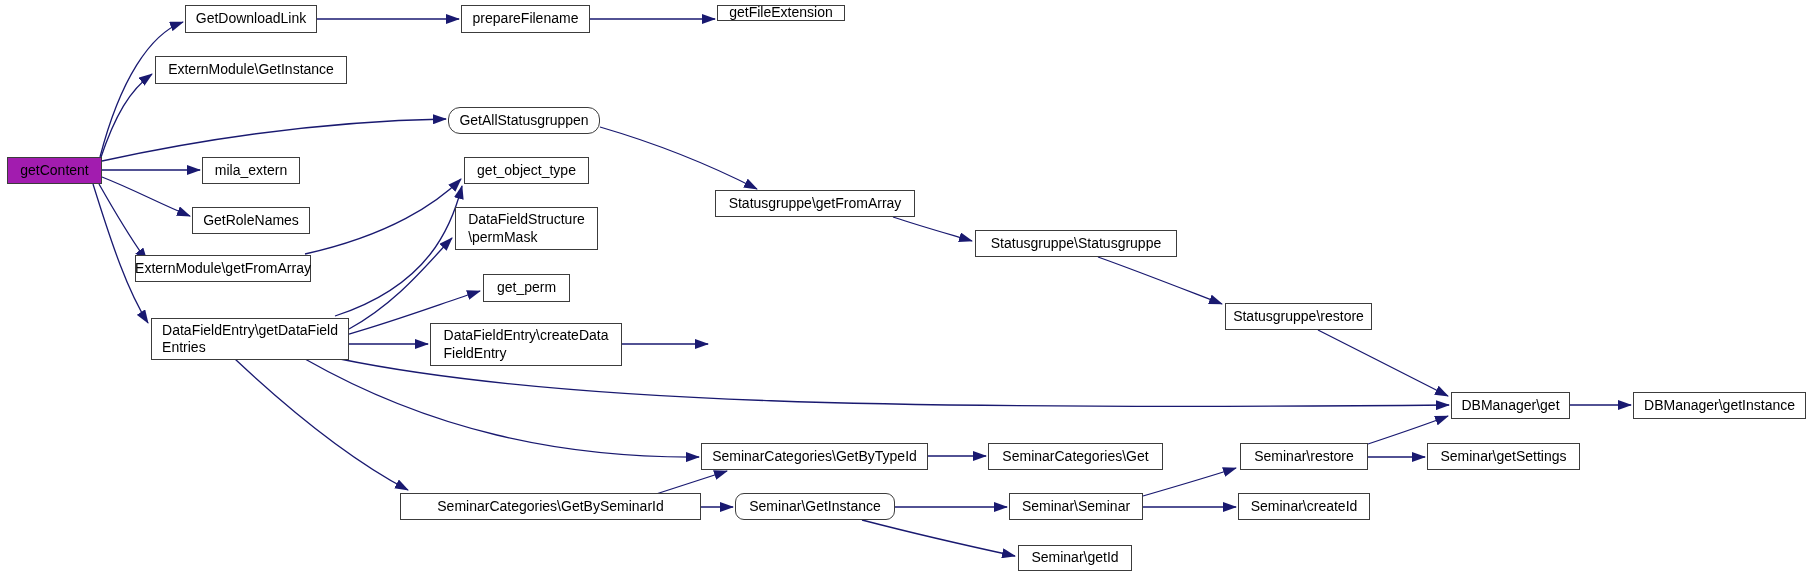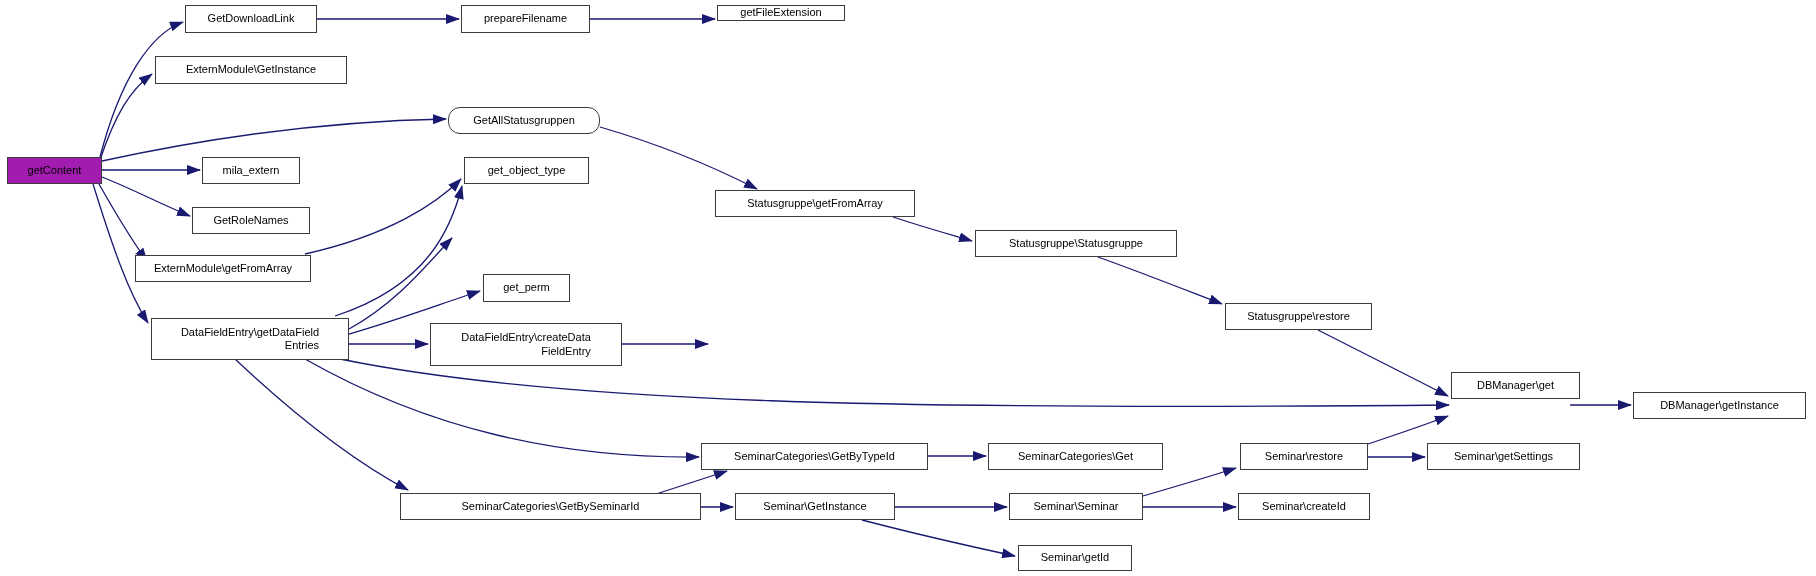--- a/index.html
+++ b/index.html
@@ -1,21 +1,21 @@
 <!DOCTYPE html>
 <html><head>
 <meta charset="utf-8">
 <style>
   html,body{margin:0;padding:0;background:#ffffff;}
   #canvas{position:relative;width:1816px;height:576px;background:#ffffff;overflow:hidden;
           font-family:"Liberation Sans",sans-serif;}
   #edges{position:absolute;left:0;top:0;width:1816px;height:576px;}
   .node{position:absolute;box-sizing:border-box;background:#ffffff;border:1.5px solid #3c3c3c;
-        display:flex;align-items:center;justify-content:center;text-align:right;
-        font-size:11px;line-height:1.22;color:#000;white-space:pre-line;padding:0 14px;cursor:pointer;}
+        display:flex;align-items:center;justify-content:center;text-align:left;
+        font-size:14px;line-height:1.22;color:#000;white-space:pre-line;padding:0 14px;cursor:pointer;}
   .node.focus{background:#a21caf;cursor:default;}
   .edge{fill:none;stroke:#191970;stroke-width:1.3px;}
 </style>
 </head>
 <body>
 
 <div id="canvas">
     <svg id="edges" width="1816" height="576">
       <defs>
         <marker id="arrow" orient="auto" markerUnits="userSpaceOnUse" markerWidth="14" markerHeight="10" refX="13" refY="5">
@@ -57,33 +57,35 @@
     </svg>
     <div class="node focus" style="left: 7px; top: 157px; width: 95px; height: 27px;">getContent</div>
     <div class="node" style="left: 185px; top: 5px; width: 132px; height: 28px;">GetDownloadLink</div>
     <div class="node" style="left: 461px; top: 5px; width: 129px; height: 28px;">prepareFilename</div>
     <div class="node" style="left: 717px; top: 5px; width: 128px; height: 16px;">getFileExtension</div>
     <div class="node" style="left: 155px; top: 56px; width: 192px; height: 28px;">ExternModule\GetInstance</div>
     <div class="node" style="left: 448px; top: 107px; width: 152px; height: 27px; border-radius: 12px;">GetAllStatusgruppen</div>
     <div class="node" style="left: 202px; top: 157px; width: 98px; height: 27px;">mila_extern</div>
     <div class="node" style="left: 464px; top: 157px; width: 125px; height: 27px;">get_object_type</div>
     <div class="node" style="left: 192px; top: 207px; width: 118px; height: 27px;">GetRoleNames</div>
+    <div class="node" style="left: 455px; top: 207px; width: 143px; height: 43px;">DataFieldStructure
+\permMask</div>
     <div class="node" style="left: 135px; top: 255px; width: 176px; height: 27px;">ExternModule\getFromArray</div>
     <div class="node" style="left: 483px; top: 274px; width: 87px; height: 28px;">get_perm</div>
     <div class="node" style="left: 151px; top: 318px; width: 198px; height: 42px;">DataFieldEntry\getDataField
 Entries</div>
     <div class="node" style="left: 430px; top: 323px; width: 192px; height: 43px;">DataFieldEntry\createData
 FieldEntry</div>
     <div class="node" style="left: 715px; top: 190px; width: 200px; height: 27px;">Statusgruppe\getFromArray</div>
     <div class="node" style="left: 975px; top: 230px; width: 202px; height: 27px;">Statusgruppe\Statusgruppe</div>
     <div class="node" style="left: 1225px; top: 303px; width: 147px; height: 27px;">Statusgruppe\restore</div>
-    <div class="node" style="left: 1451px; top: 372px; width: 129px; height: 27px;">DBManager\get</div>
+    <div class="node" style="left: 1451px; top: 392px; width: 119px; height: 27px;">DBManager\get</div>
     <div class="node" style="left: 1633px; top: 392px; width: 173px; height: 27px;">DBManager\getInstance</div>
     <div class="node" style="left: 701px; top: 443px; width: 227px; height: 27px;">SeminarCategories\GetByTypeId</div>
     <div class="node" style="left: 988px; top: 443px; width: 175px; height: 27px;">SeminarCategories\Get</div>
     <div class="node" style="left: 1240px; top: 443px; width: 128px; height: 27px;">Seminar\restore</div>
     <div class="node" style="left: 1427px; top: 443px; width: 153px; height: 27px;">Seminar\getSettings</div>
     <div class="node" style="left: 400px; top: 493px; width: 301px; height: 27px;">SeminarCategories\GetBySeminarId</div>
-    <div class="node" style="left: 735px; top: 493px; width: 160px; height: 27px;">Seminar\GetInstance</div>
+    <div class="node" style="left: 735px; top: 493px; width: 160px; height: 27px; border-radius: 9px;">Seminar\GetInstance</div>
     <div class="node" style="left: 1009px; top: 493px; width: 134px; height: 27px;">Seminar\Seminar</div>
     <div class="node" style="left: 1238px; top: 493px; width: 132px; height: 27px;">Seminar\createId</div>
     <div class="node" style="left: 1018px; top: 545px; width: 114px; height: 26px;">Seminar\getId</div>
   </div>
 
 </body></html>

